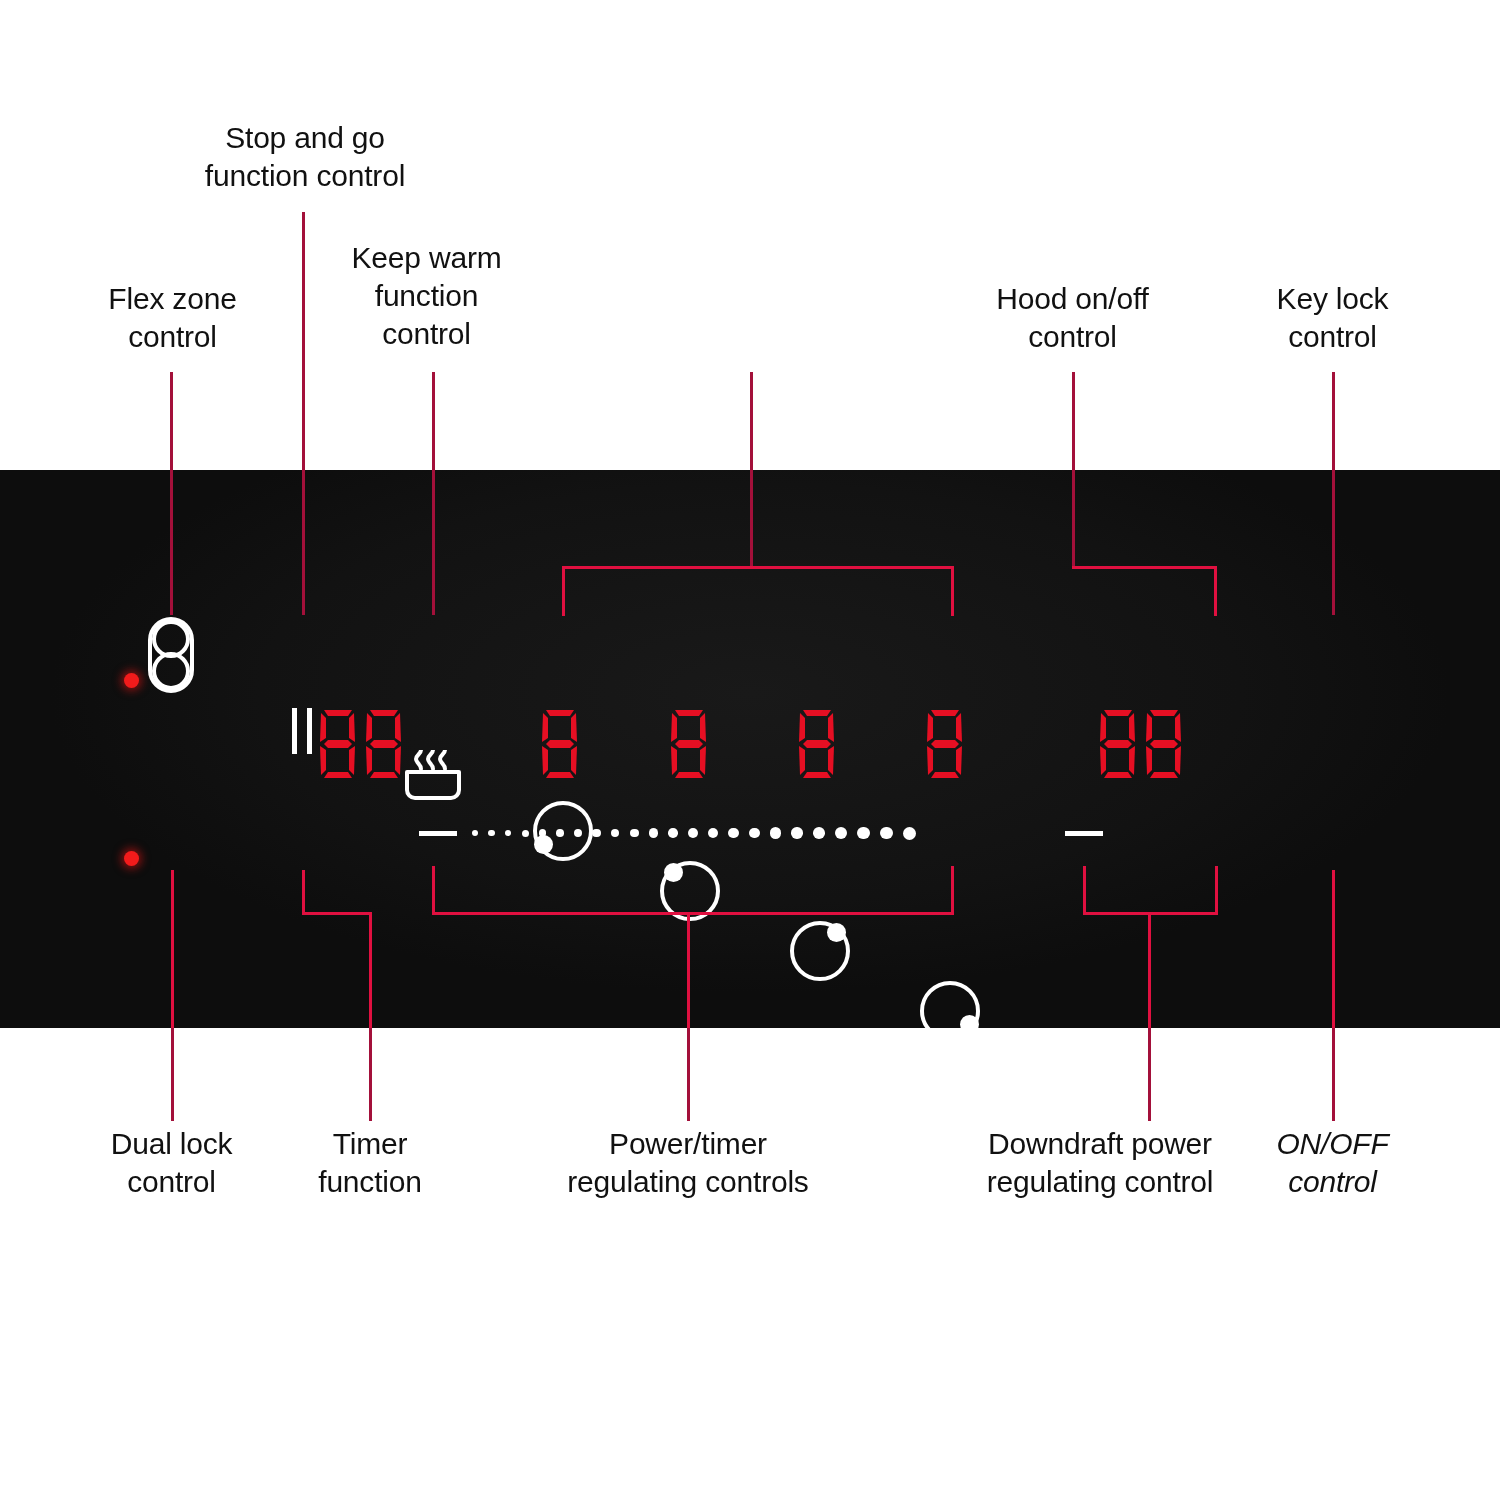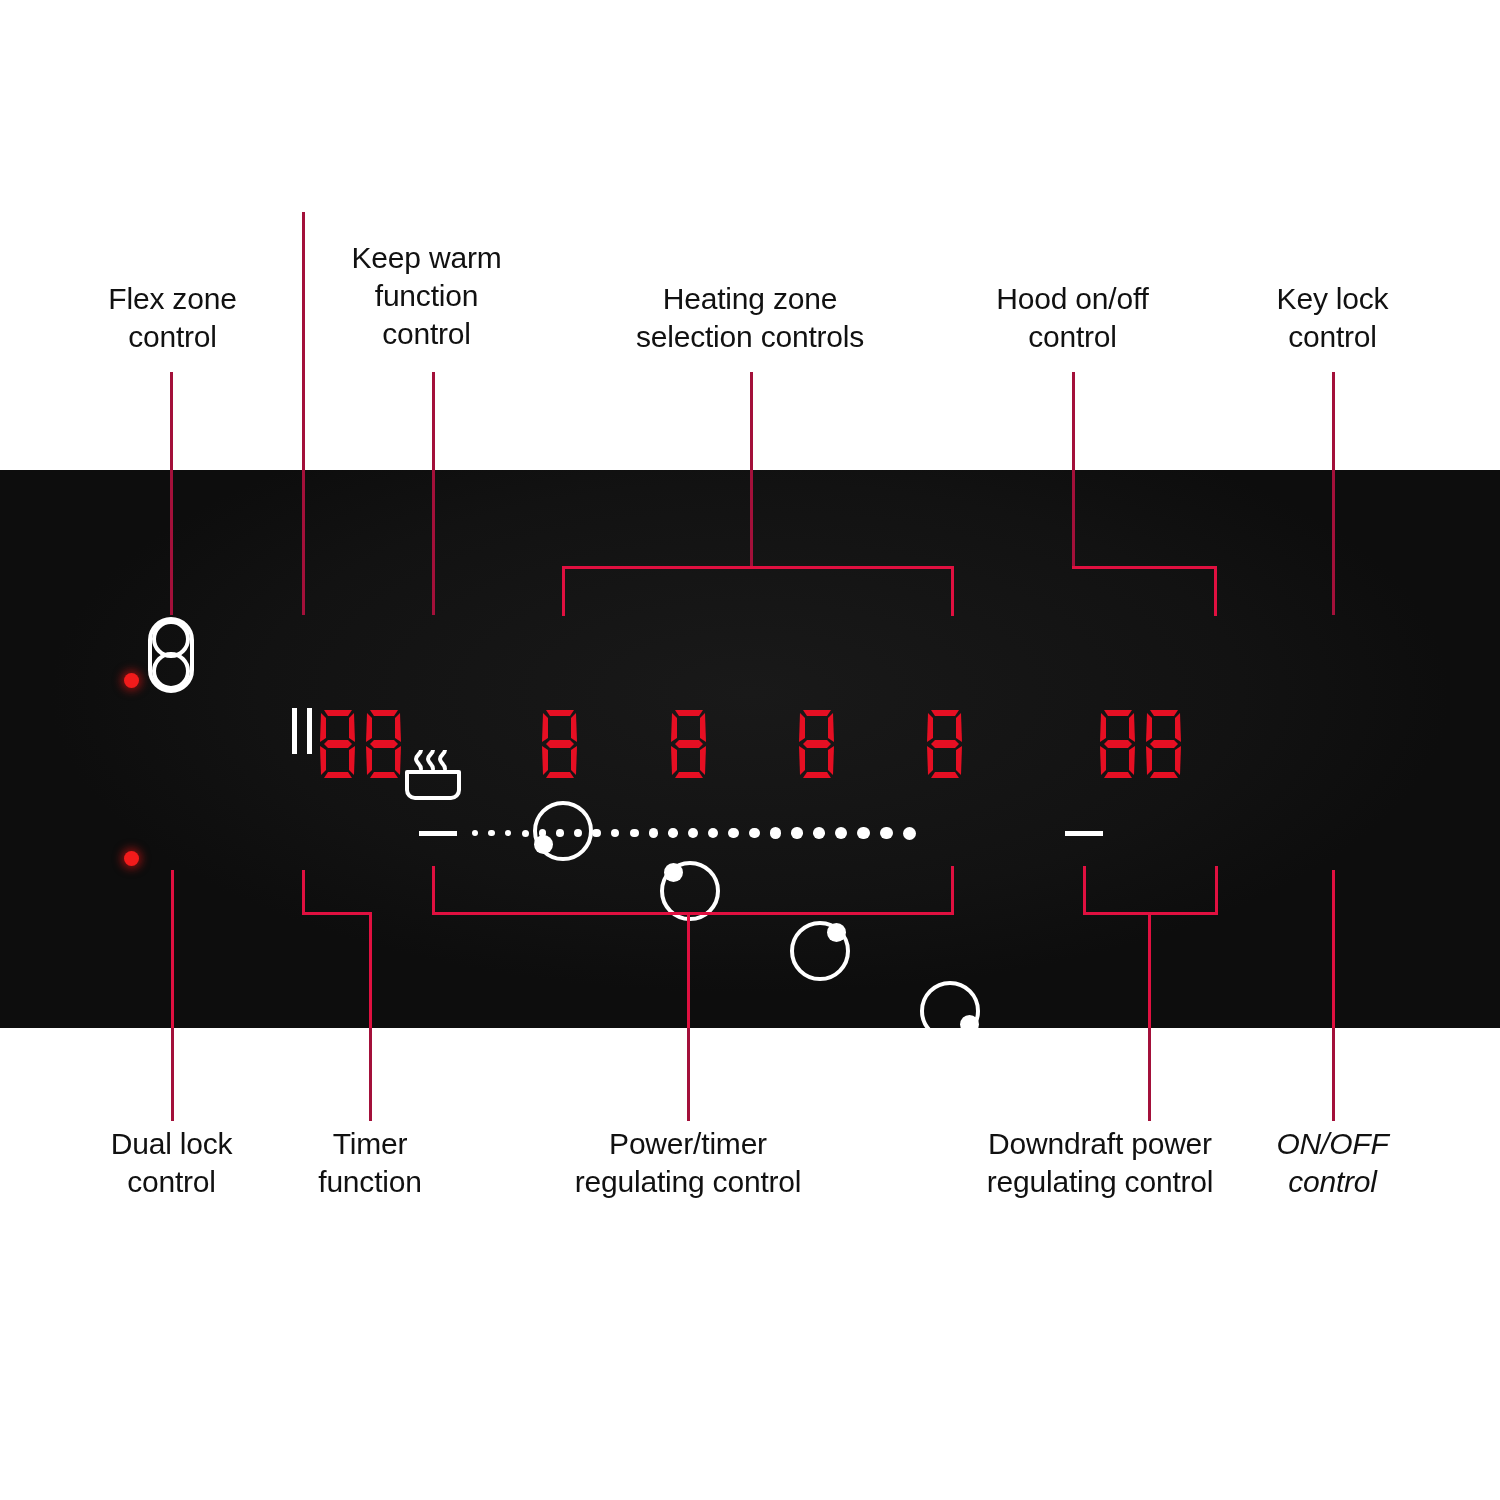--- a/index.html
+++ b/index.html
@@ -102,27 +102,27 @@
 </head>
 <body>
 
 <div id="stage">
 
   <div class="panel"></div>
 
   <div class="label" style="left:45px;top:280px;width:255px;">Flex zone
 control</div>
 
+  <div class="label" style="left:135px;top:119px;width:340px;">Stop and go
+function control</div>
 
   <div class="label" style="left:299px;top:239px;width:255px;">Keep warm
 function
 control</div>
 
-  <div class="label" style="left:565px;top:280px;width:370px;">Heating zone
-selection controls</div>
 
   <div class="label" style="left:940px;top:280px;width:265px;">Hood on/off
 control</div>
 
   <div class="label" style="left:1215px;top:280px;width:235px;">Key lock
 control</div>
 
   <div class="ln ln-v dark" style="left:170px;top:372px;height:243px;"></div>
 
   <div class="ln ln-v dark" style="left:302px;top:212px;height:403px;"></div>
@@ -369,21 +369,21 @@
   <div class="ln ln-v bright" style="left:1332px;top:870px;height:158px;"></div>
   <div class="ln ln-v dark" style="left:1332px;top:1028px;height:93px;"></div>
 
   <div class="label" style="left:50px;top:1125px;width:243px;">Dual lock
 control</div>
 
   <div class="label" style="left:255px;top:1125px;width:230px;">Timer
 function</div>
 
   <div class="label" style="left:516px;top:1125px;width:344px;">Power/timer
-regulating control</div>
+regulating controls</div>
 
   <div class="label" style="left:890px;top:1125px;width:420px;">Downdraft power
 regulating control</div>
 
   <div class="label" style="left:1230px;top:1125px;width:205px;font-style:italic;">ON/OFF
 control</div>
 
 </div>
 
 </body></html>

